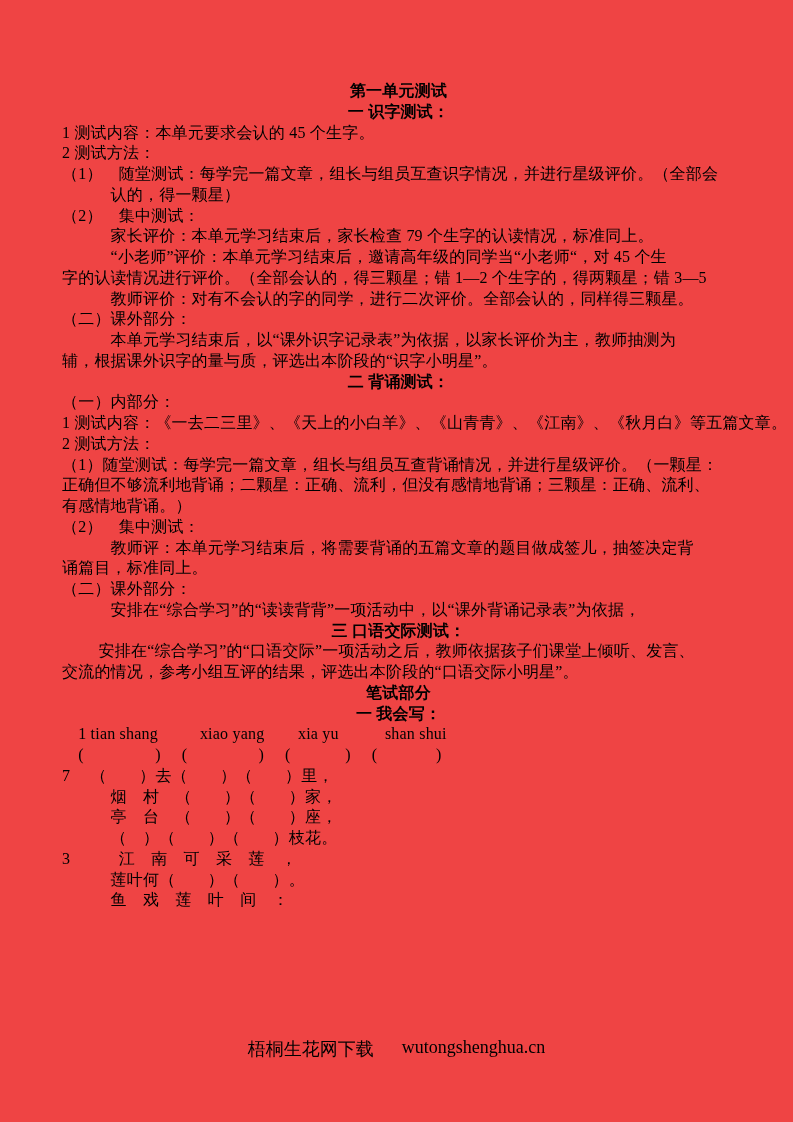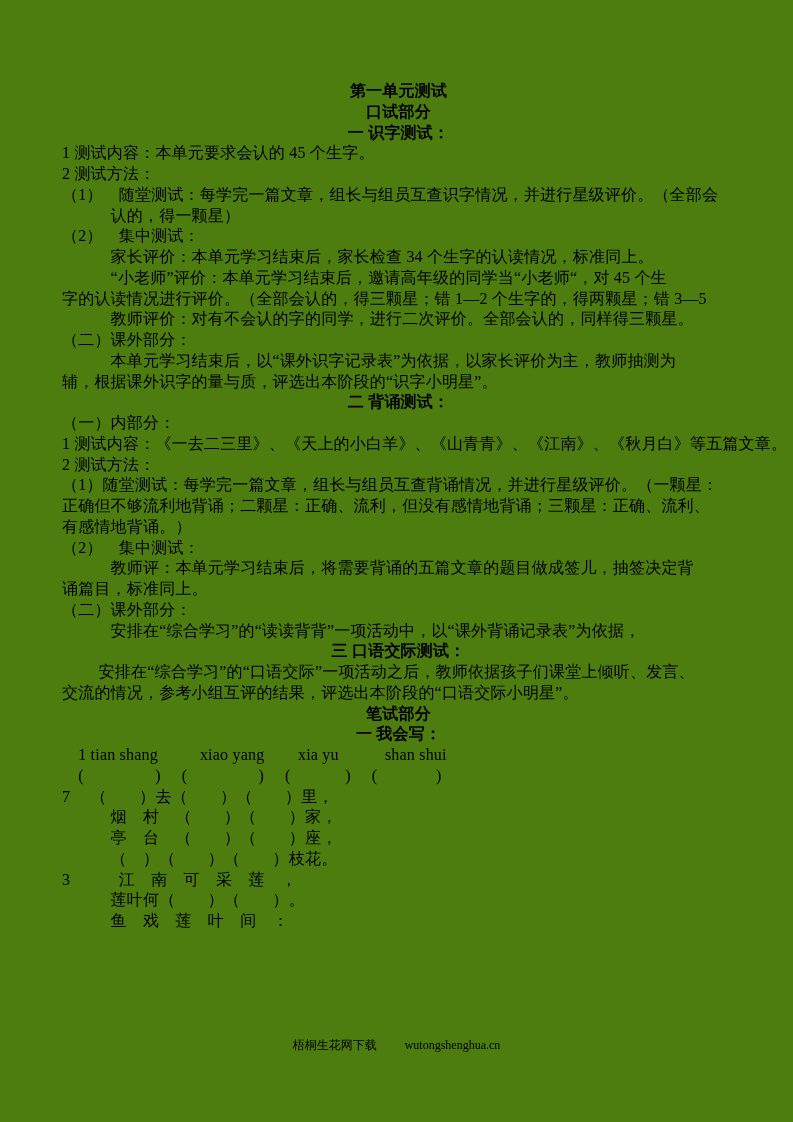--- a/index.html
+++ b/index.html
@@ -1,20 +1,20 @@
 <!DOCTYPE html>
 <html lang="zh"><head>
 <meta charset="utf-8">
 <style>
   html, body { margin: 0; padding: 0; background: #ffffff; }
   .page {
     position: relative;
     width: 793px;
     height: 1122px;
-    background: #4d7c0f;
+    background: #ef4444;
     overflow: hidden;
     font-family: "Liberation Serif", "DejaVu Serif", serif;
     font-size: 16px;
     color: #000000;
   }
   .content {
     position: absolute;
     left: 62px;
     right: 58px;
     top: 81px;
@@ -33,41 +33,40 @@
     font-weight: 700;
     text-align: center;
   }
   .footer {
     position: absolute;
     left: 0;
     right: 0;
     top: 1037px;
     display: flex;
     justify-content: center;
-    align-items: center;
+    align-items: flex-start;
     gap: 28px;
     font-family: "Liberation Serif", "DejaVu Serif", serif;
-    font-size: 12px;
+    font-size: 18px;
     color: #000000;
   }
 </style>
 </head>
 <body>
 
 <div class="page">
   <div class="content" id="doc-body">
       <div class="line title">第一单元测试</div>
-      <div class="line title">口试部分</div>
       <div class="line heading">一 识字测试：</div>
       <div class="line body">1 测试内容：本单元要求会认的 45 个生字。</div>
       <div class="line body">2 测试方法：</div>
       <div class="line body">（1）　随堂测试：每学完一篇文章，组长与组员互查识字情况，并进行星级评价。（全部会</div>
       <div class="line body">　　　认的，得一颗星）</div>
       <div class="line body">（2）　集中测试：</div>
-      <div class="line body">　　　家长评价：本单元学习结束后，家长检查 34 个生字的认读情况，标准同上。</div>
+      <div class="line body">　　　家长评价：本单元学习结束后，家长检查 79 个生字的认读情况，标准同上。</div>
       <div class="line body">　　　“小老师”评价：本单元学习结束后，邀请高年级的同学当“小老师“，对 45 个生</div>
       <div class="line body">字的认读情况进行评价。（全部会认的，得三颗星；错 1—2 个生字的，得两颗星；错 3—5</div>
       <div class="line body">　　　教师评价：对有不会认的字的同学，进行二次评价。全部会认的，同样得三颗星。</div>
       <div class="line body">（二）课外部分：</div>
       <div class="line body">　　　本单元学习结束后，以“课外识字记录表”为依据，以家长评价为主，教师抽测为</div>
       <div class="line body">辅，根据课外识字的量与质，评选出本阶段的“识字小明星”。</div>
       <div class="line heading">二 背诵测试：</div>
       <div class="line body">（一）内部分：</div>
       <div class="line body">1 测试内容：《一去二三里》、《天上的小白羊》、《山青青》、《江南》、《秋月白》等五篇文章。</div>
       <div class="line body">2 测试方法：</div>

